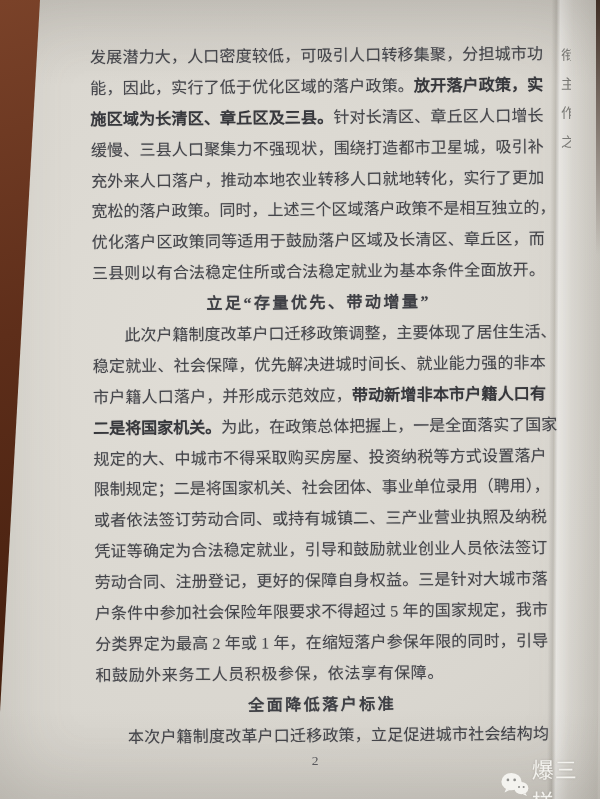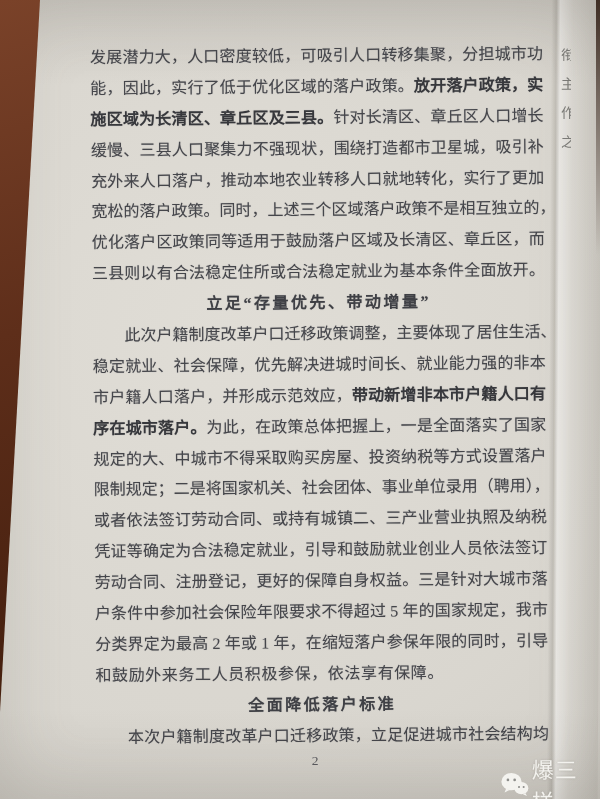--- a/index.html
+++ b/index.html
@@ -91,21 +91,21 @@
         <div class="line"><span class="b">施区域为长清区、章丘区及三县。</span><span>针对长清区、章丘区人口增长</span></div>
         <div class="line"><span>缓慢、三县人口聚集力不强现状，围绕打造都市卫星城，吸引补</span></div>
         <div class="line"><span>充外来人口落户，推动本地农业转移人口就地转化，实行了更加</span></div>
         <div class="line"><span>宽松的落户政策。同时，上述三个区域落户政策不是相互独立的，</span></div>
         <div class="line"><span>优化落户区政策同等适用于鼓励落户区域及长清区、章丘区，而</span></div>
         <div class="line"><span>三县则以有合法稳定住所或合法稳定就业为基本条件全面放开。</span></div>
         <div class="line heading"><span>立足“存量优先、带动增量”</span></div>
         <div class="line indent"><span>此次户籍制度改革户口迁移政策调整，主要体现了居住生活、</span></div>
         <div class="line"><span>稳定就业、社会保障，优先解决进城时间长、就业能力强的非本</span></div>
         <div class="line"><span>市户籍人口落户，并形成示范效应，</span><span class="b">带动新增非本市户籍人口有</span></div>
-        <div class="line"><span class="b">序在城市落户。</span><span>为此，在政策总体把握上，一是全面落实了国家</span></div>
+        <div class="line"><span class="b">二是将国家机关。</span><span>为此，在政策总体把握上，一是全面落实了国家</span></div>
         <div class="line"><span>规定的大、中城市不得采取购买房屋、投资纳税等方式设置落户</span></div>
         <div class="line"><span>限制规定；二是将国家机关、社会团体、事业单位录用（聘用），</span></div>
         <div class="line"><span>或者依法签订劳动合同、或持有城镇二、三产业营业执照及纳税</span></div>
         <div class="line"><span>凭证等确定为合法稳定就业，引导和鼓励就业创业人员依法签订</span></div>
         <div class="line"><span>劳动合同、注册登记，更好的保障自身权益。三是针对大城市落</span></div>
         <div class="line"><span>户条件中参加社会保险年限要求不得超过 5 年的国家规定，我市</span></div>
         <div class="line"><span>分类界定为最高 2 年或 1 年，在缩短落户参保年限的同时，引导</span></div>
         <div class="line end"><span>和鼓励外来务工人员积极参保，依法享有保障。</span></div>
         <div class="line heading"><span>全面降低落户标准</span></div>
         <div class="line indent"><span>本次户籍制度改革户口迁移政策，立足促进城市社会结构均</span></div>

